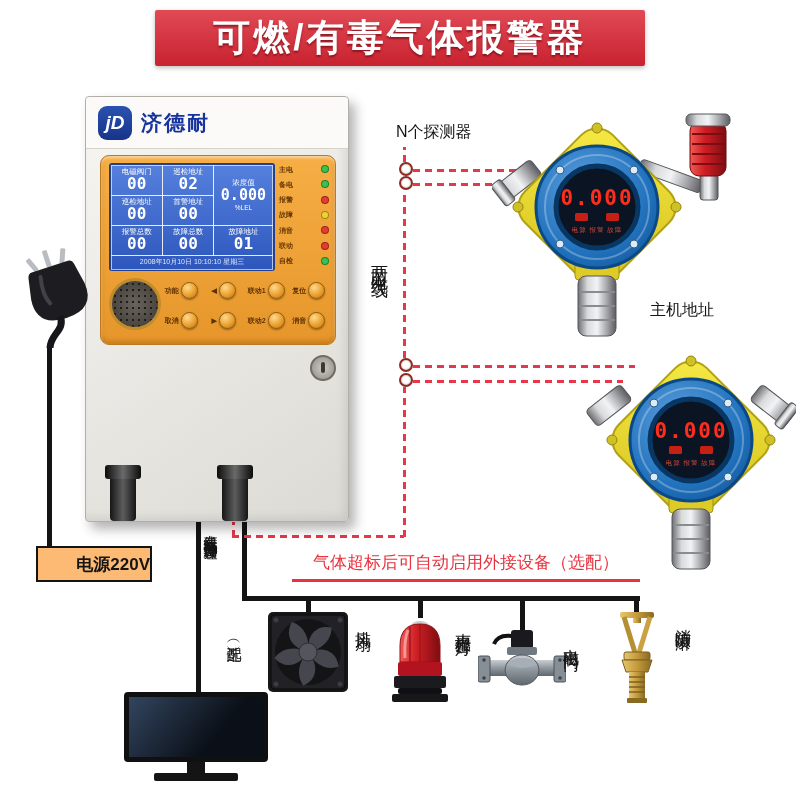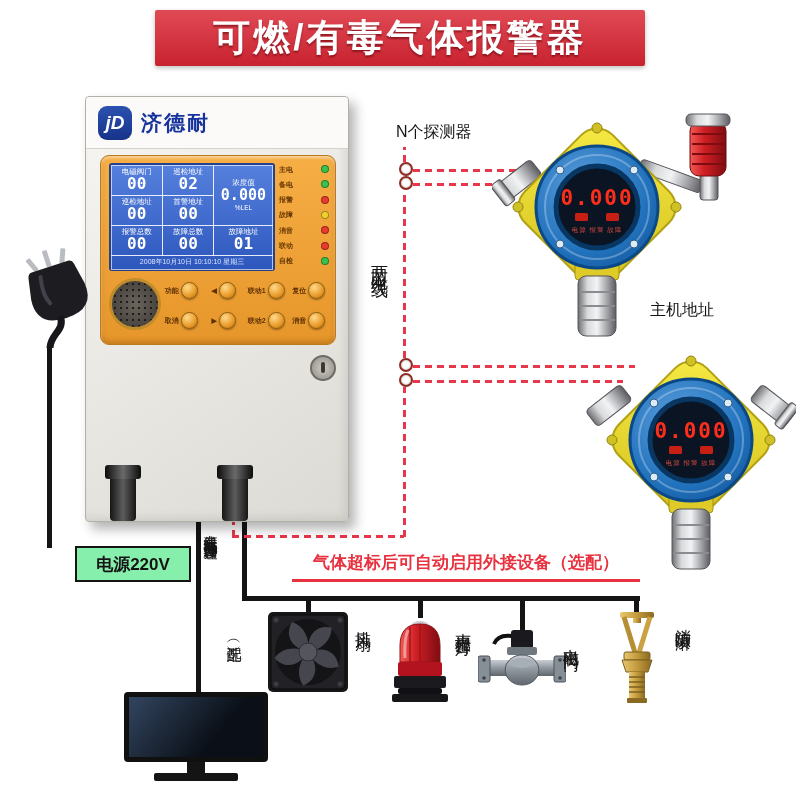--- a/index.html
+++ b/index.html
@@ -77,25 +77,25 @@
   .rdash-h{position:absolute;height:3px;
     background:repeating-linear-gradient(90deg,#e8374a 0 7px,transparent 7px 12px);}
   .rdash-v{position:absolute;width:3px;
     background:repeating-linear-gradient(0deg,#e8374a 0 7px,transparent 7px 12px);}
   .node{position:absolute;width:10px;height:10px;border-radius:50%;background:#fff;
     border:2px solid #8f2a22;box-shadow:inset 0 0 2px rgba(0,0,0,.45);}
 
   
   .vtext{position:absolute;writing-mode:vertical-rl;font-size:16px;letter-spacing:2px;color:#151515;}
   .lbl-h{position:absolute;font-size:16px;color:#151515;}
-  .power-box{position:absolute;left:36px;top:546px;width:112px;height:32px;background:#86efac;
-    border:2px solid #141414;display:flex;align-items:center;justify-content:center;
-    font-size:17px;font-weight:bold;margin-left:39px;}
+  .power-box{position:absolute;left:36px;top:546px;width:112px;height:32px;background:#fdba74;
+    border:2px solid #141414;display:flex;align-items:center;justify-content:flex-end;
+    font-size:17px;font-weight:bold;}
   .note-red{position:absolute;left:288px;top:551px;width:356px;color:#e8323f;
-    font-size:17px;font-weight:bold;text-align:center;}
+    font-size:17px;font-weight:normal;text-align:center;}
   .note-line{position:absolute;left:292px;top:579px;width:348px;height:3px;background:#e8323f;}
 
   
   .dev{position:absolute;}
   .detector{position:absolute;}
   .led{font-family:"DejaVu Sans Mono",monospace;font-size:21px;font-weight:bold;
        fill:#ff2d1c;letter-spacing:2px;}
   .mini{font-size:6.5px;fill:#d2493e;letter-spacing:1px;}
 
   .monitor{position:absolute;left:124px;top:692px;width:144px;height:100px;}

